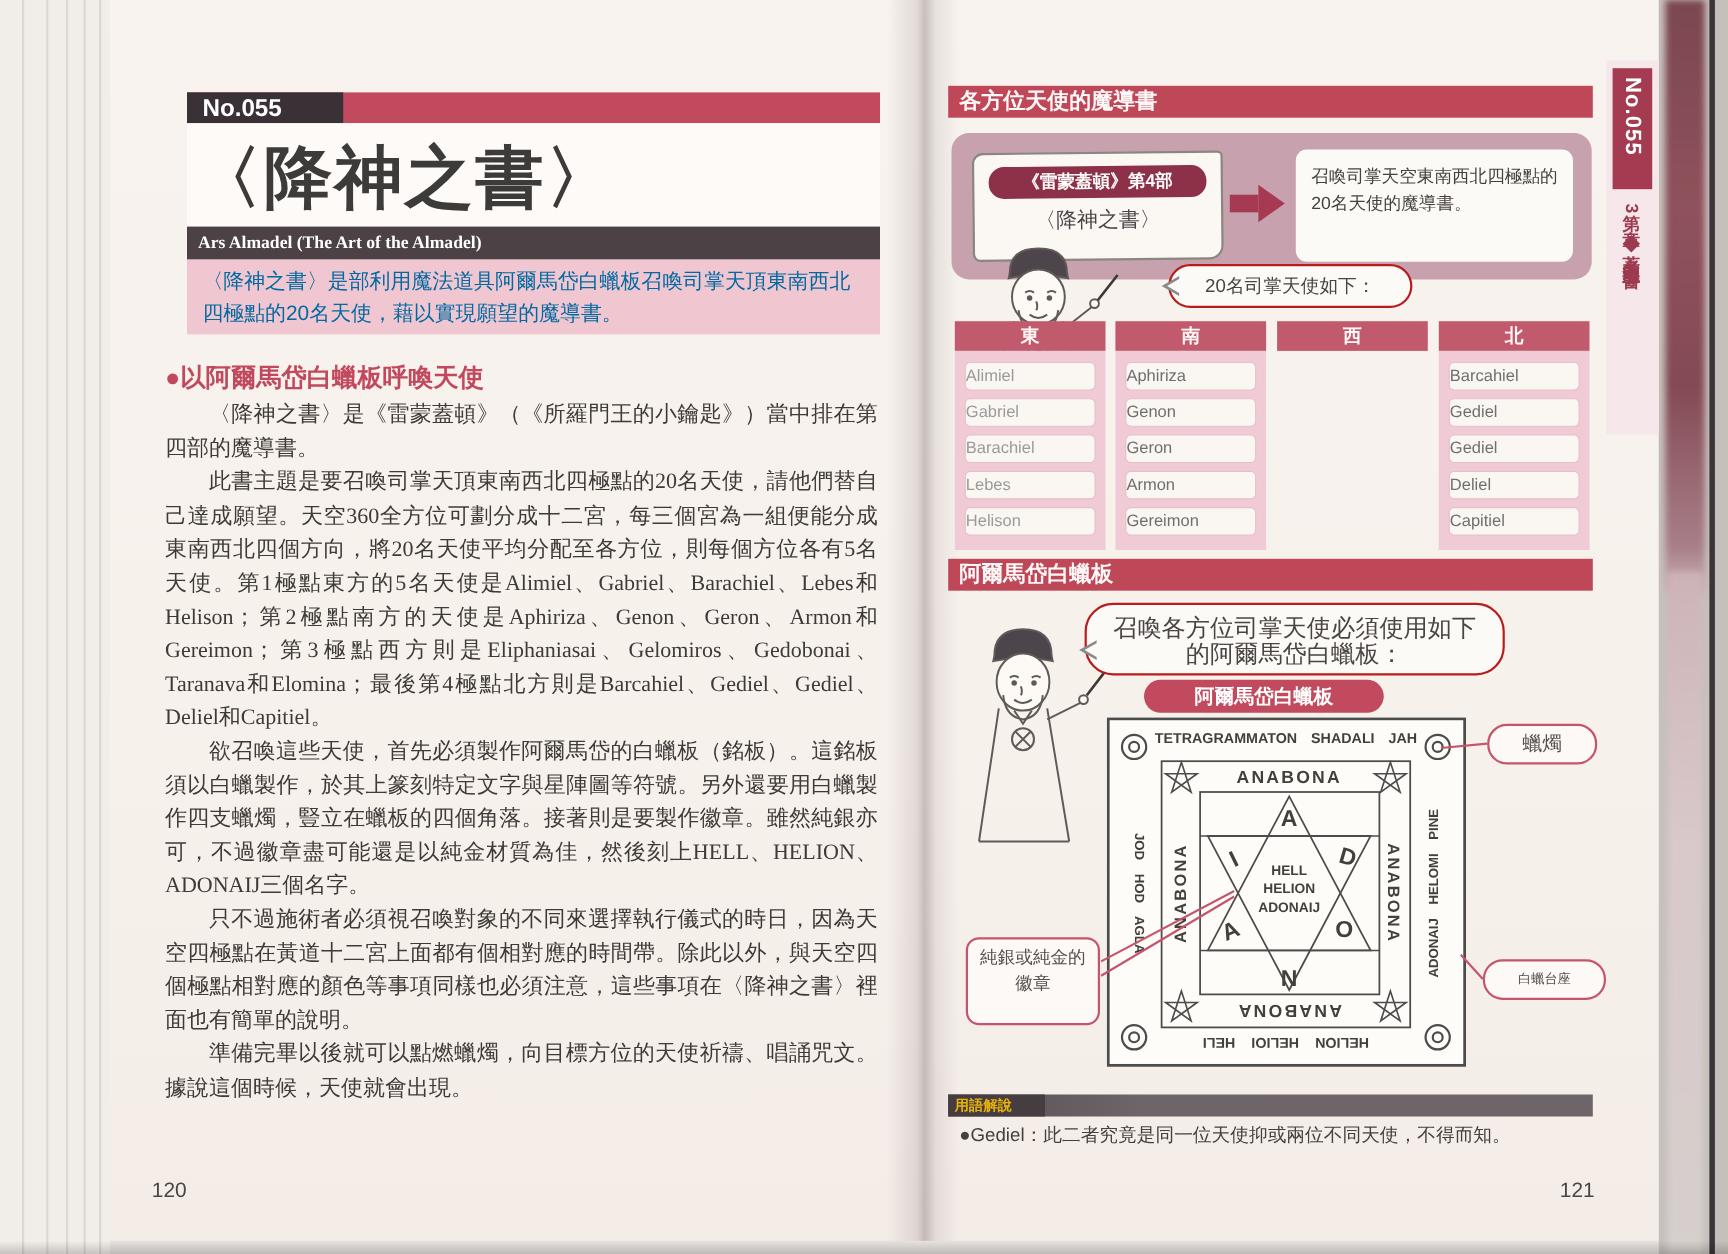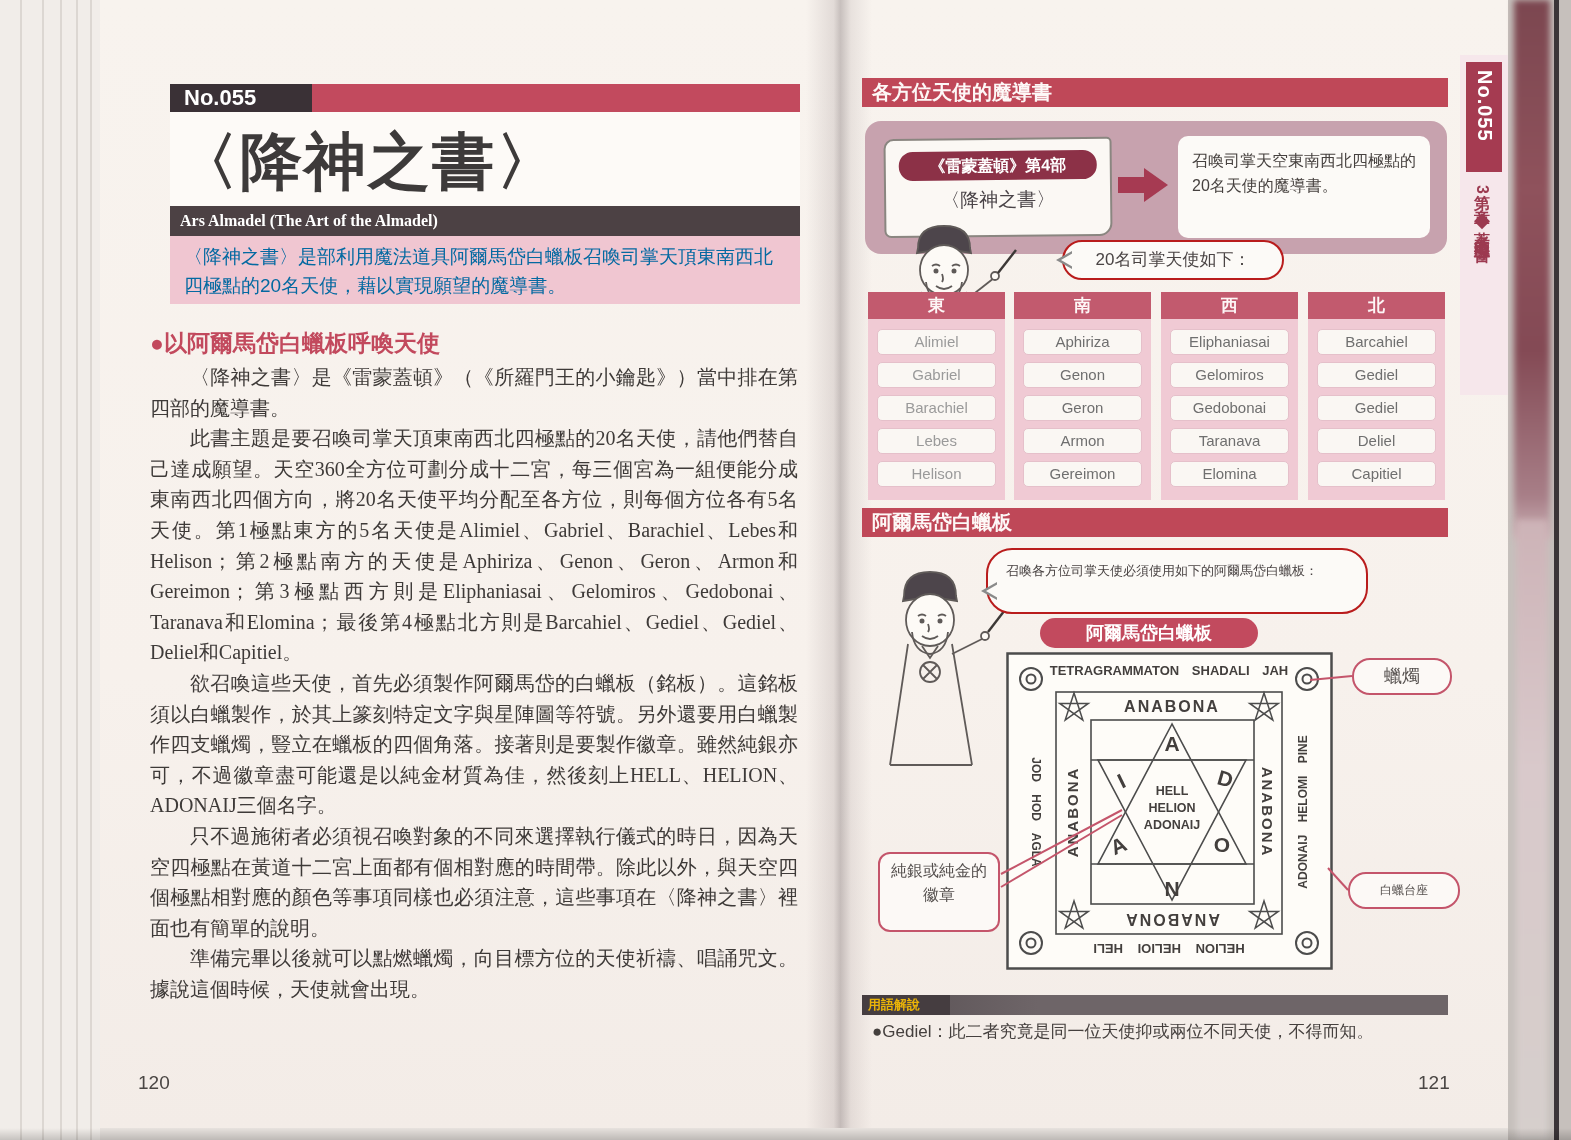--- a/index.html
+++ b/index.html
@@ -62,31 +62,31 @@
   .rp-notebox{position:absolute;left:1178px;top:136px;width:252px;height:102px;background:#fcfaf7;
     border-radius:10px;padding:12px 14px;box-sizing:border-box;font-size:16px;line-height:25px;color:#46413f;}
 
   
   .bubble{position:absolute;background:#fcfaf7;border:2px solid #b91c1c;color:#4a4444;box-sizing:border-box;}
   .bubble1{left:1062px;top:240px;width:222px;height:40px;border-radius:20px;
     font-size:17px;line-height:36px;text-align:center;}
   .bubble1::before{content:"";position:absolute;left:-17px;top:9px;border:9px solid transparent;border-right:16px solid #8a8a8a;}
   .bubble1::after{content:"";position:absolute;left:-10px;top:11px;border:7px solid transparent;border-right:12px solid #fcfaf7;}
   .bubble2{left:986px;top:548px;width:382px;height:66px;border-radius:26px;
-    font-size:13px;line-height:24px;padding:9px 18px;}
+    font-size:22px;line-height:24px;padding:9px 18px;text-align:center;}
   .bubble2::before{content:"";position:absolute;left:-16px;bottom:12px;border:9px solid transparent;border-right:16px solid #8a8a8a;}
   .bubble2::after{content:"";position:absolute;left:-9px;bottom:14px;border:7px solid transparent;border-right:12px solid #fcfaf7;}
 
   
   .tcol{position:absolute;top:292px;width:137px;}
   .tcol .thead{height:27px;background:#c25a6e;color:#fdf6f6;font-size:17px;font-weight:bold;
     line-height:27px;text-align:center;}
   .tcol .tbody{background:#f0cad4;padding:10px 9px 6px;}
   .pill{height:24px;margin-bottom:7px;background:#faf7f3;border:1px solid #e5c0ca;border-radius:5px;
-    font-size:15px;line-height:23px;text-align:center;color:#6f6f6f;}
+    font-size:15px;line-height:23px;color:#6f6f6f;}
   .tcol.east .pill{color:#9a9a9a;}
 
   
   .diagram-pill{position:absolute;left:1040px;top:618px;width:218px;height:30px;background:#c24a5e;
     border-radius:15px;color:#fff;font-size:18px;font-weight:bold;line-height:30px;text-align:center;}
   .diagram{position:absolute;left:1006px;top:652px;width:327px;height:318px;}
   .callout{position:absolute;background:#fcf9f6;border:2px solid #c4556b;border-radius:18px;
     color:#55504e;text-align:center;box-sizing:border-box;}
   .callout-candle{left:1352px;top:658px;width:100px;height:37px;font-size:18px;line-height:33px;}
   .callout-pedestal{left:1348px;top:872px;width:112px;height:37px;font-size:12px;line-height:33px;}
@@ -196,27 +196,20 @@
     <div class="tbody">
       <div class="pill">Aphiriza</div>
       <div class="pill">Genon</div>
       <div class="pill">Geron</div>
       <div class="pill">Armon</div>
       <div class="pill">Gereimon</div>
     </div>
   </div>
   <div class="tcol" style="left:1161px">
     <div class="thead">西</div>
-    <div class="tbody">
-      <div class="pill">Eliphaniasai</div>
-      <div class="pill">Gelomiros</div>
-      <div class="pill">Gedobonai</div>
-      <div class="pill">Taranava</div>
-      <div class="pill">Elomina</div>
-    </div>
   </div>
   <div class="tcol" style="left:1308px">
     <div class="thead">北</div>
     <div class="tbody">
       <div class="pill">Barcahiel</div>
       <div class="pill">Gediel</div>
       <div class="pill">Gediel</div>
       <div class="pill">Deliel</div>
       <div class="pill">Capitiel</div>
     </div>

